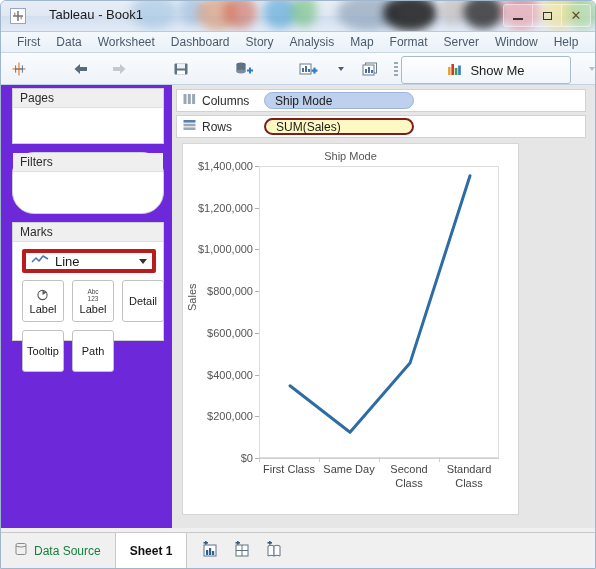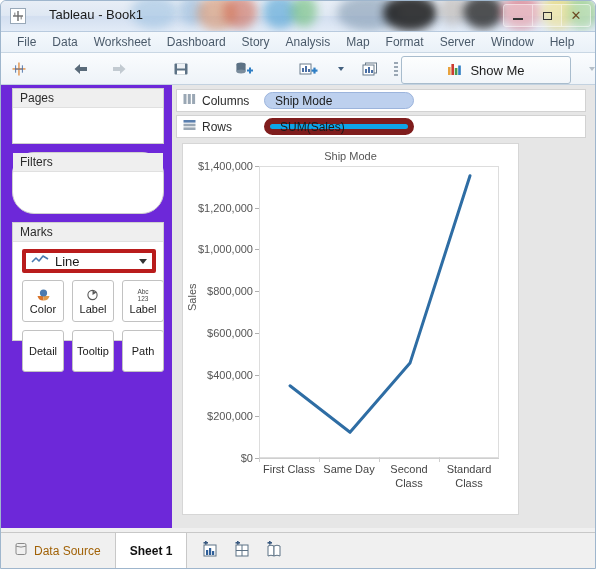--- a/index.html
+++ b/index.html
@@ -242,21 +242,21 @@
     height: 17px;
     border-radius: 9px;
     display: flex; align-items: center;
     padding: 0 10px;
     font-size: 12px;
     color: #1a1a1a;
     box-sizing: border-box;
     min-width: 150px;
   }
   .pill.blue { background: #bdd0ee; border: 1px solid #9cb4dc; }
-  .pill.green { background: #0ea5e9; border: 6px solid #7f1d1d; }
+  .pill.green { background: #fef9c3; border: 2px solid #7f1d1d; }
 
   .canvas {
     position: absolute;
     left: 10px; top: 58px;
     width: 337px; height: 372px;
     background: #ffffff;
     border: 1px solid #d6d6d6;
     box-sizing: border-box;
   }
   .viz-title {
@@ -317,21 +317,21 @@
     display: flex;
     align-items: stretch;
     box-sizing: border-box;
   }
   .sb-tab {
     display: flex; align-items: center;
     gap: 7px;
     padding: 0 14px;
     border-right: 1px solid #c8c8c8;
     font-size: 12px;
-    color: #a16207;
+    color: #15803d;
   }
   .sb-tab.active {
     background: #ffffff;
     font-weight: bold;
     color: #111;
   }
   .sb-icons { display: flex; align-items: center; gap: 14px; padding: 0 14px; }
 </style>
 </head>
 <body>
@@ -372,21 +372,21 @@
       <div class="win-btn">
           <div class="glyph-max"></div>
         </div>
       <div class="win-btn close">
           <span class="glyph-close">✕</span>
         </div>
     </div>
   </div>
 
   <div class="menubar">
-    <div class="menu-item">File</div>
+    <div class="menu-item">First</div>
     <div class="menu-item">Data</div>
     <div class="menu-item">Worksheet</div>
     <div class="menu-item">Dashboard</div>
     <div class="menu-item">Story</div>
     <div class="menu-item">Analysis</div>
     <div class="menu-item">Map</div>
     <div class="menu-item">Format</div>
     <div class="menu-item">Server</div>
     <div class="menu-item">Window</div>
     <div class="menu-item">Help</div>
@@ -556,30 +556,20 @@
           <span>
             <svg width="18" height="12" viewBox="0 0 18 12">
               <polyline points="1,8 5,4 8,7 12,2 17,5" fill="none" stroke="#4a7ab0" stroke-width="1.6" stroke-linejoin="round"></polyline>
             </svg>
           </span>
           <span class="lbl">Line</span>
           <span class="dd-caret"></span>
         </div>
 
         <div class="mark-grid">
-          <div class="mark-btn">
-            <span class="ic">
-              <svg width="17" height="15" viewBox="0 0 17 15">
-                <path d="M2.5 9 A6 6 0 0 0 8.5 13.5 L8.5 9 Z" fill="#d8732a"></path>
-                <path d="M14.5 9 A6 6 0 0 1 8.5 13.5 L8.5 9 Z" fill="#e09a4a"></path>
-                <circle cx="8.5" cy="6" r="3.6" fill="#4a7ab0"></circle>
-              </svg>
-            </span>
-            <span class="tx">Color</span>
-          </div>
           <div class="mark-btn">
             <span class="ic">
               <svg width="16" height="15" viewBox="0 0 16 15">
                 <circle cx="7.5" cy="8" r="4.6" fill="none" stroke="#5a5a5a" stroke-width="1.1"></circle>
                 <path d="M7.5 3.4 L11.6 5.4 L7.5 8 Z" fill="#5a5a5a"></path>
               </svg>
             </span>
             <span class="tx">Label</span>
           </div>
           <div class="mark-btn">

